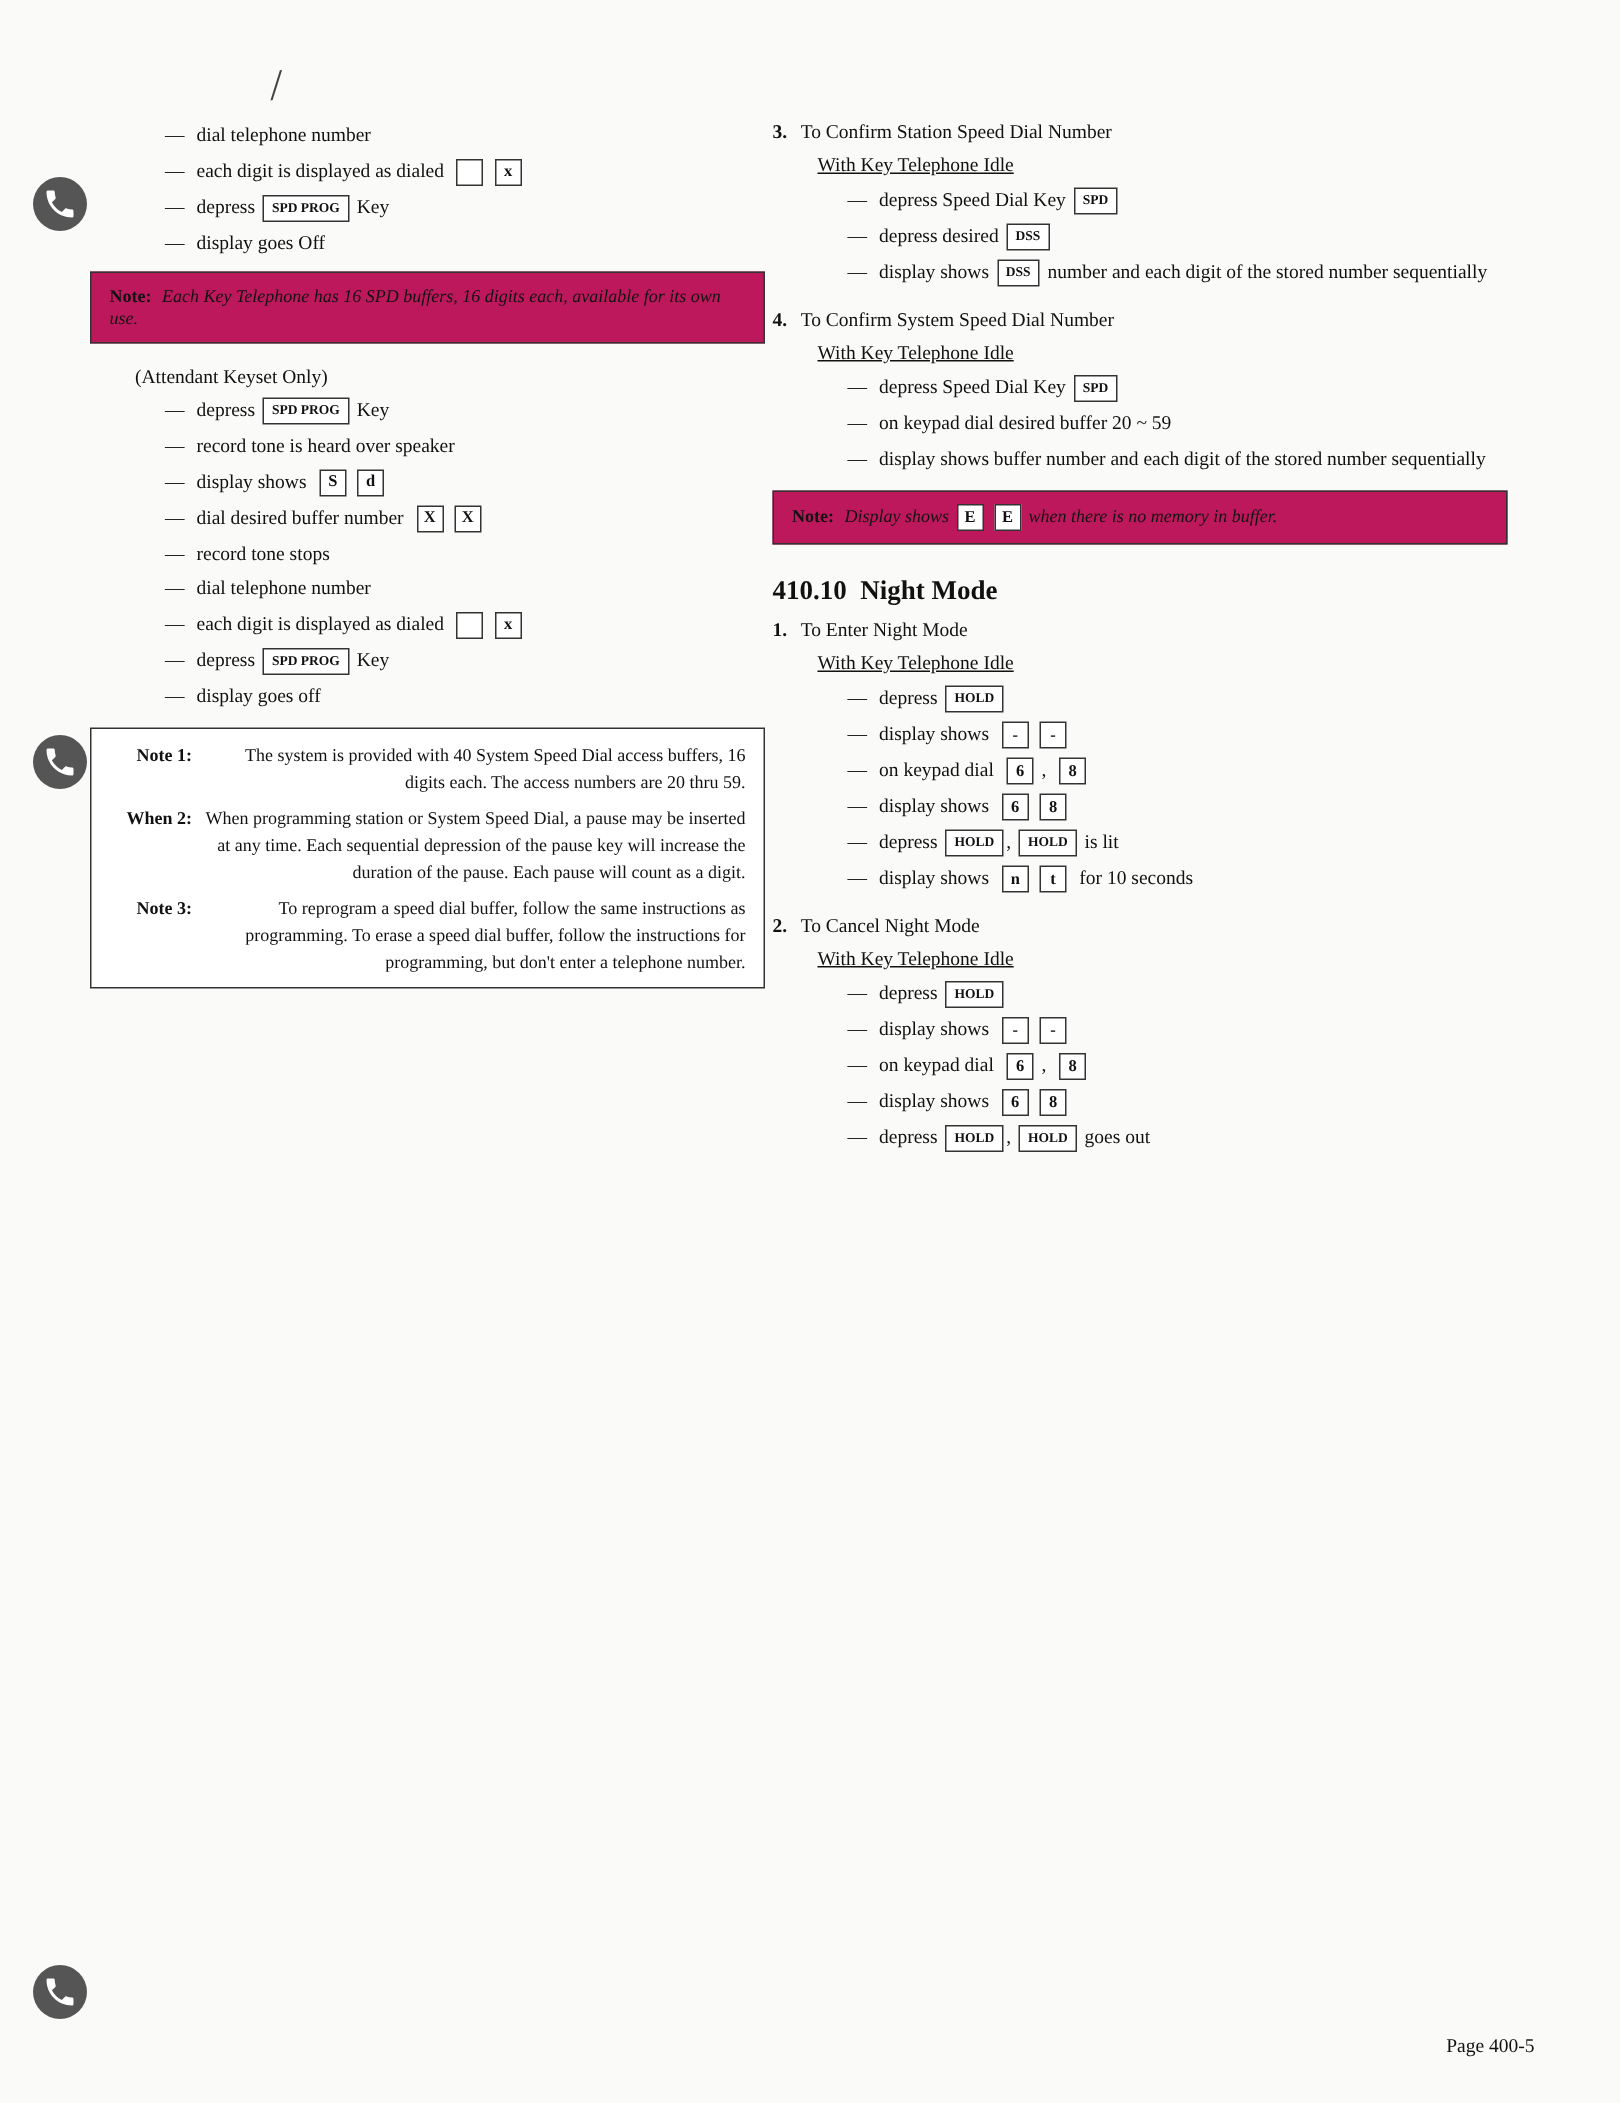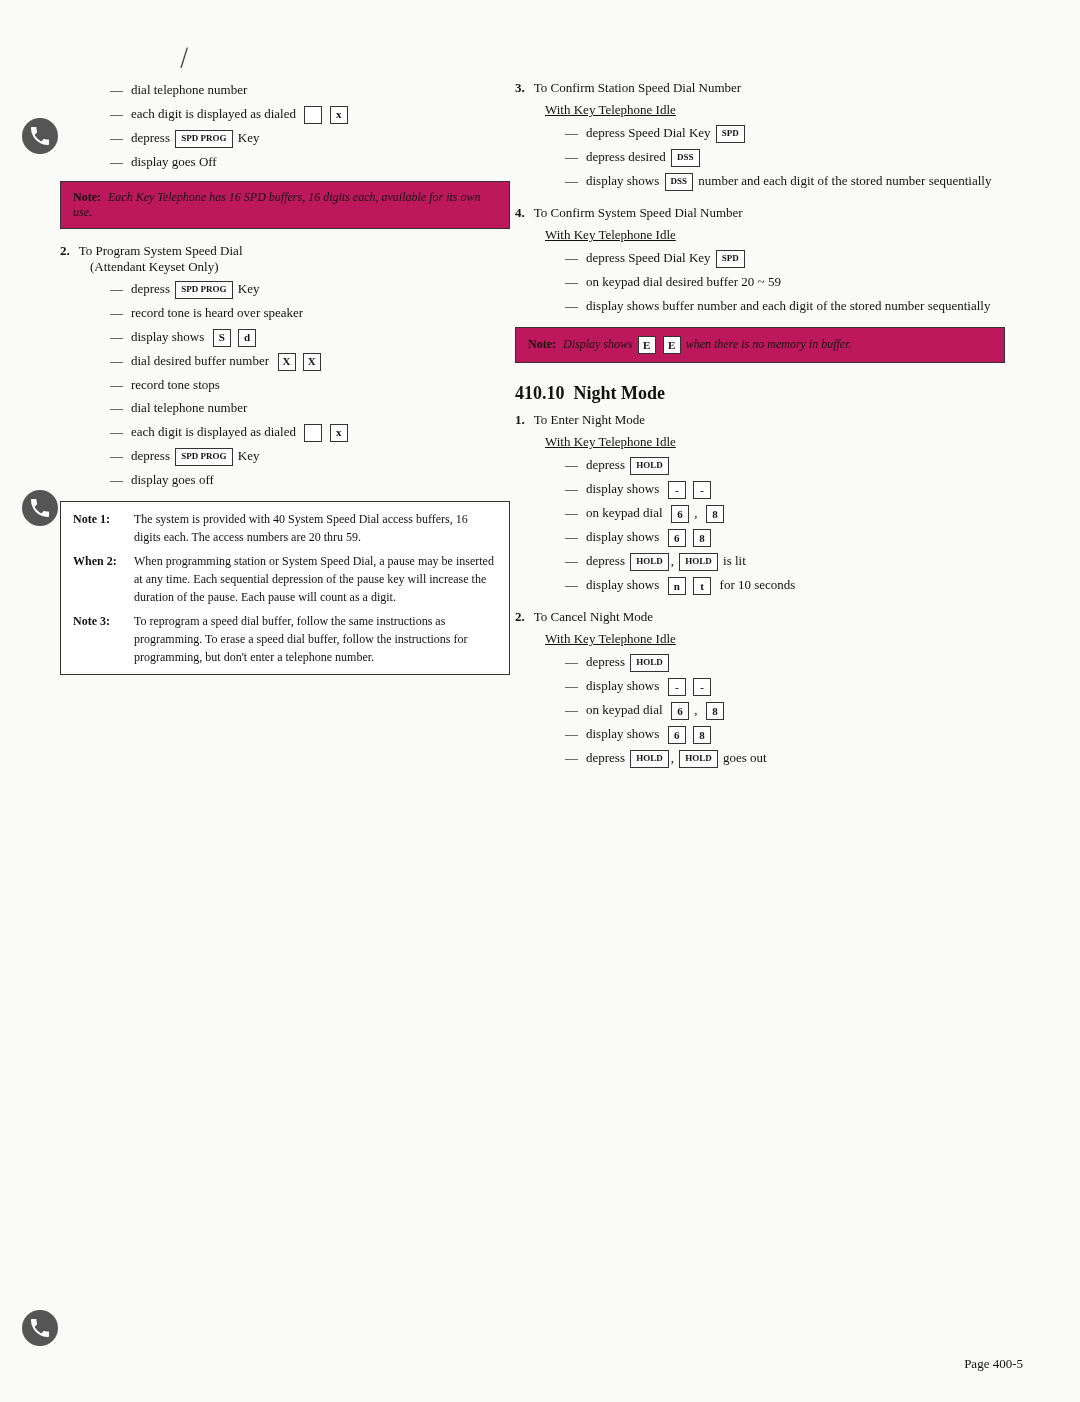--- a/index.html
+++ b/index.html
@@ -207,24 +207,20 @@
     <div class="bullet-item">
       <span class="bullet-dash">—</span>
       <span>display goes Off</span>
     </div>
 
     <div class="note-box" style="margin-top:10px; margin-bottom:14px;">
       <span class="note-label">Note:</span>
       <span><em>Each Key Telephone has 16 SPD buffers, 16 digits each, available for its own use.</em></span>
     </div>
 
-    <div style="margin-top:6px;">
-      <span class="section-num">2.</span>
-      <span>To Program System Speed Dial</span>
-    </div>
     <div style="margin-left:30px; margin-bottom:4px; font-size:13px;">(Attendant Keyset Only)</div>
 
     <div class="bullet-item">
       <span class="bullet-dash">—</span>
       <span>depress <span class="key-label">SPD PROG</span> Key</span>
     </div>
     <div class="bullet-item">
       <span class="bullet-dash">—</span>
       <span>record tone is heard over speaker</span>
     </div>
@@ -259,21 +255,21 @@
     </div>
     <div class="bullet-item">
       <span class="bullet-dash">—</span>
       <span>depress <span class="key-label">SPD PROG</span> Key</span>
     </div>
     <div class="bullet-item">
       <span class="bullet-dash">—</span>
       <span>display goes off</span>
     </div>
 
-    <div class="note-box-multi" style="">
+    <div class="note-box-multi" style="text-align:right;">
       <div class="note-row">
         <span class="note-key">Note 1:</span>
         <span class="note-text">The system is provided with 40 System Speed Dial access buffers, 16 digits each. The access numbers are 20 thru 59.</span>
       </div>
       <div class="note-row">
         <span class="note-key">When 2:</span>
         <span class="note-text">When programming station or System Speed Dial, a pause may be inserted at any time. Each sequential depression of the pause key will increase the duration of the pause. Each pause will count as a digit.</span>
       </div>
       <div class="note-row">
         <span class="note-key">Note 3:</span>

